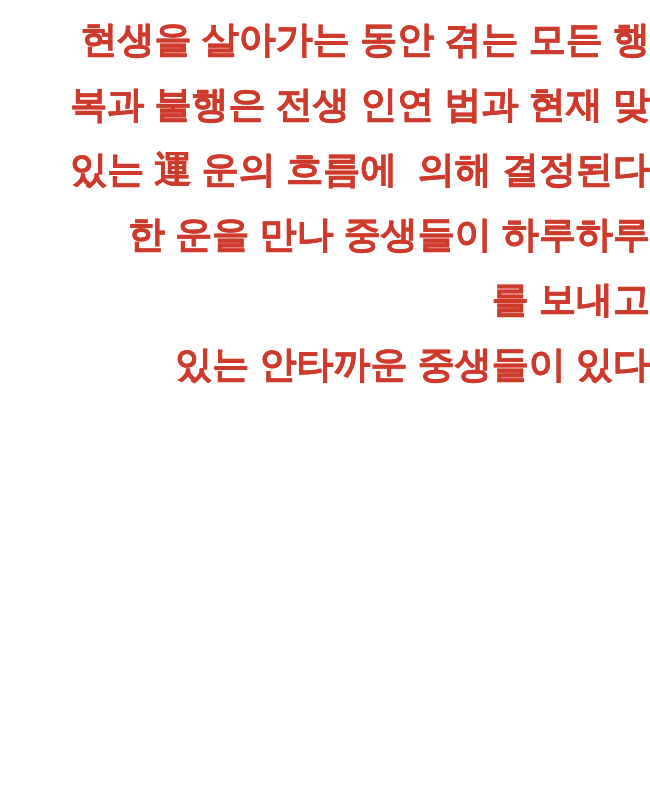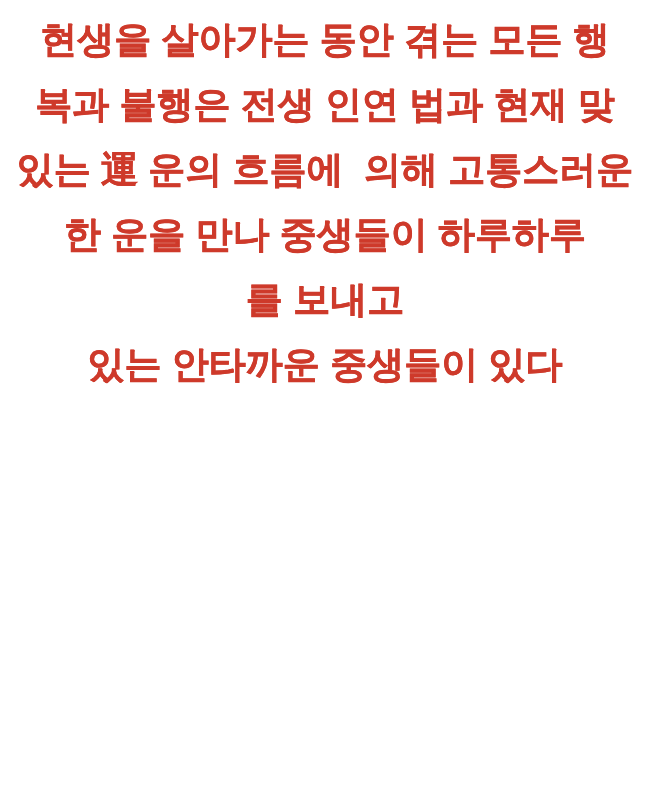--- a/index.html
+++ b/index.html
@@ -14,33 +14,33 @@
     font-family: "Liberation Sans", sans-serif;
   }
   .text-page {
     width: 650px;
     height: 791px;
     box-sizing: border-box;
     padding-top: 7px;
     display: block;
   }
   .text-line {
-    text-align: center;
+    text-align: right;
     font-size: 37px;
     line-height: 65px;
     font-weight: 700;
     color: #CE3A2B;
     white-space: pre-wrap;
     letter-spacing: 0px;
     -webkit-text-stroke: 0.5px #CE3A2B;
   }
 </style>
 </head>
 <body>
 
 <div class="text-page">
   <div class="text-line">현생을 살아가는 동안 겪는 모든 행</div>
   <div class="text-line">복과 불행은 전생 인연 법과 현재 맞</div>
-  <div class="text-line">있는 運 운의 흐름에  의해 고통스러운</div>
+  <div class="text-line">있는 運 운의 흐름에  의해 결정된다</div>
   <div class="text-line">한 운을 만나 중생들이 하루하루</div>
   <div class="text-line">를 보내고</div>
   <div class="text-line">있는 안타까운 중생들이 있다</div>
 </div>
 
 </body></html>

